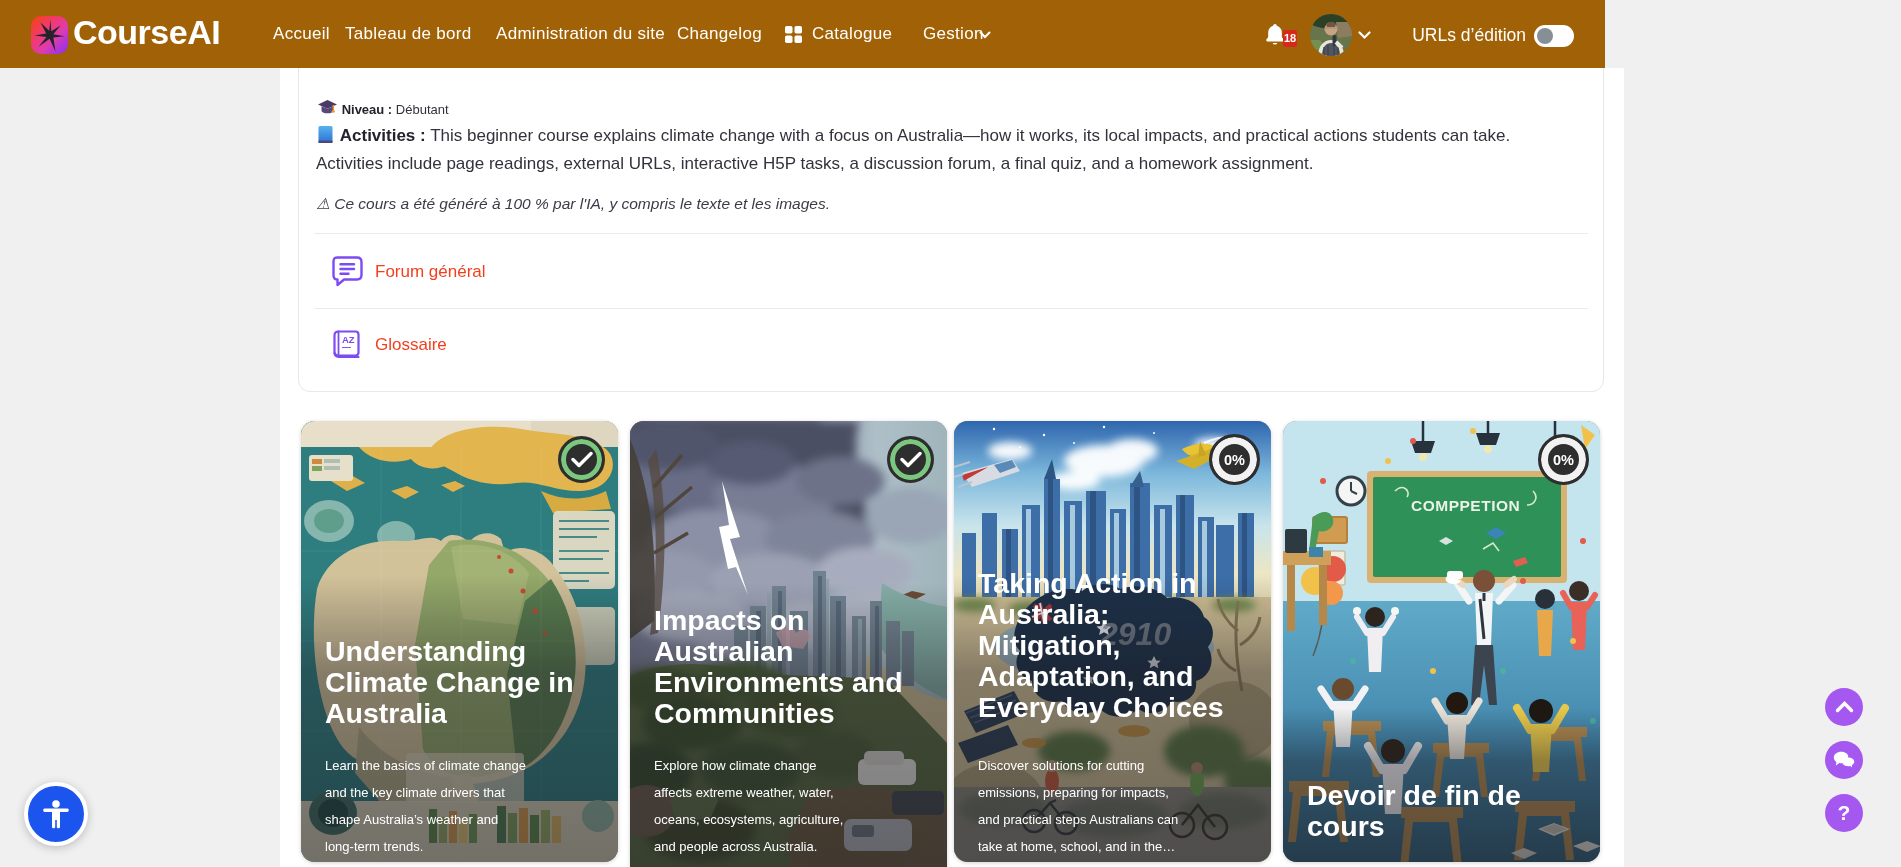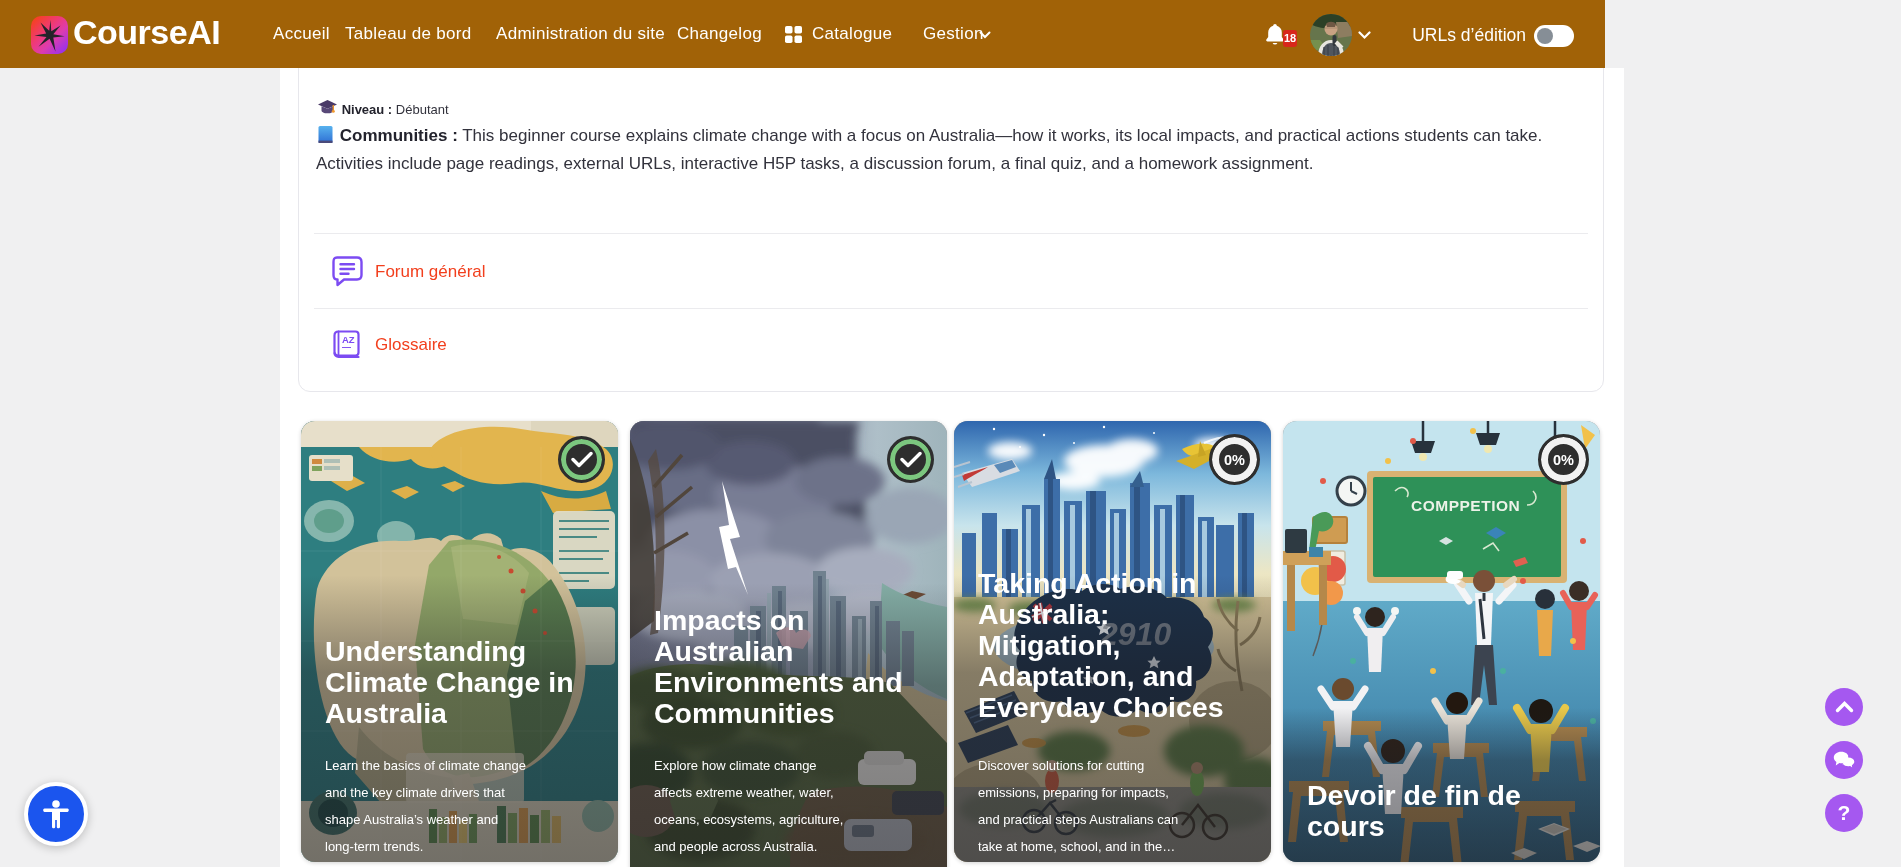--- a/index.html
+++ b/index.html
@@ -56,21 +56,22 @@
       </svg> <b>Niveau :</b> Débutant</div>
   <div class="desc"><svg width="19" height="19" viewBox="0 0 19 19" style="vertical-align:-3px">
         <defs>
           <linearGradient id="bkg" x1="0" y1="0" x2="0" y2="1">
             <stop offset="0" stop-color="#58b2ee"></stop>
             <stop offset="1" stop-color="#2e6fd4"></stop>
           </linearGradient>
         </defs>
         <rect x="2.5" y="1" width="14" height="17" rx="1.5" fill="url(#bkg)"></rect>
         <rect x="2.5" y="15.6" width="14" height="2.4" fill="#4a4a7a"></rect>
-      </svg> <b>Communities :</b> This beginner course explains climate change with a focus on Australia—how it works, its local impacts, and practical actions students can take. Activities include page readings, external URLs, interactive H5P tasks, a discussion forum, a final quiz, and a homework assignment.</div>
+      </svg> <b>Activities :</b> This beginner course explains climate change with a focus on Australia—how it works, its local impacts, and practical actions students can take. Activities include page readings, external URLs, interactive H5P tasks, a discussion forum, a final quiz, and a homework assignment.</div>
+  <div class="warn">⚠ Ce cours a été généré à 100 % par l'IA, y compris le texte et les images.</div>
   <div class="hr1" style="top:233px"></div>
   <div class="hr1" style="top:308px"></div>
   <div class="linkrow" style="left:332px; top:255px;">
     <svg width="31" height="33" viewBox="0 0 31 33" fill="none" stroke="#7c4bf2" stroke-width="2.4" stroke-linecap="round" stroke-linejoin="round">
       <path d="M5 2.5 h20 c2.8 0 4.5 1.7 4.5 4.5 v13 c0 2.8 -1.7 4.5 -4.5 4.5 H12 l-6.5 5.5 v-5.5 H5 c-2.8 0 -3.5 -1.7 -3.5 -4.5 v-13 C1.5 4.2 2.2 2.5 5 2.5 Z"></path>
       <path d="M8.5 9.2 h13.5 M8.5 14 h13.5 M8.5 18.8 h8"></path>
     </svg>
     <div class="lk" style="margin-left:12px;">Forum général</div>
   </div>
   <div class="linkrow" style="left:333px; top:330px;">

